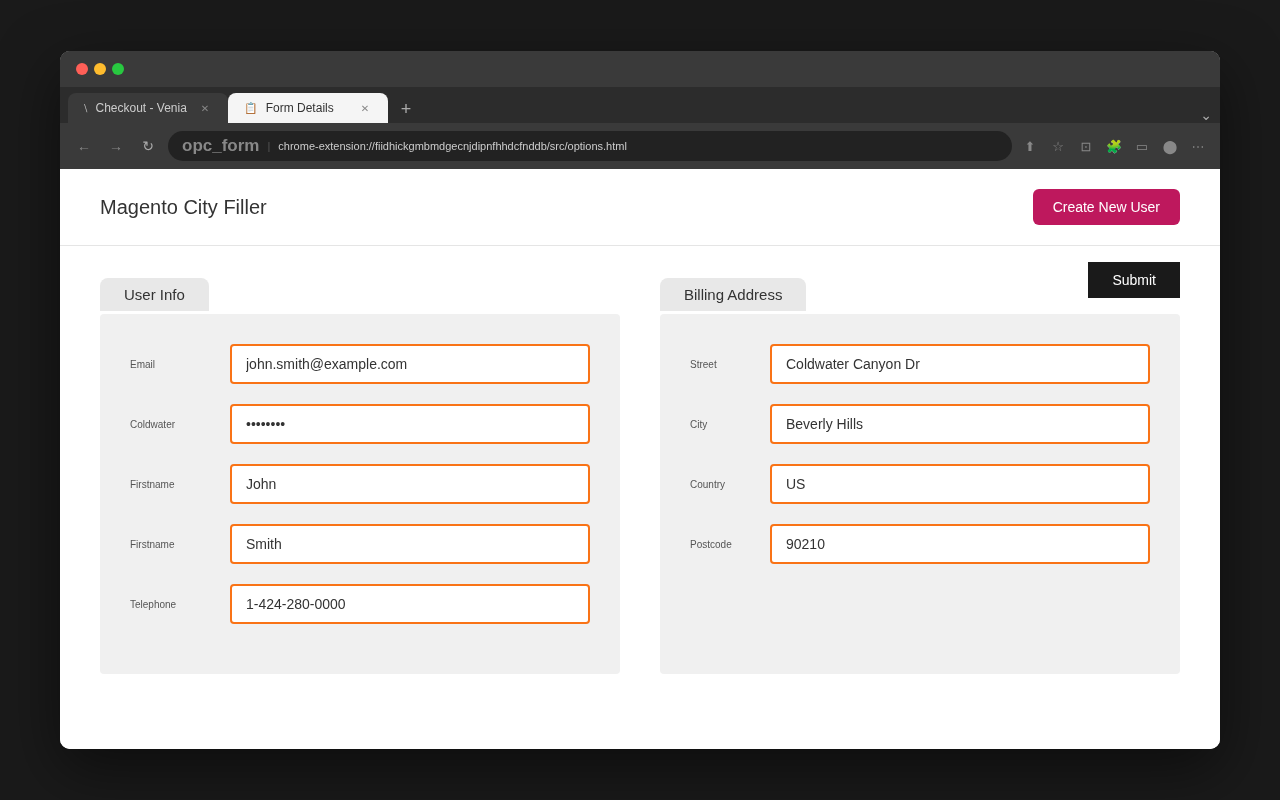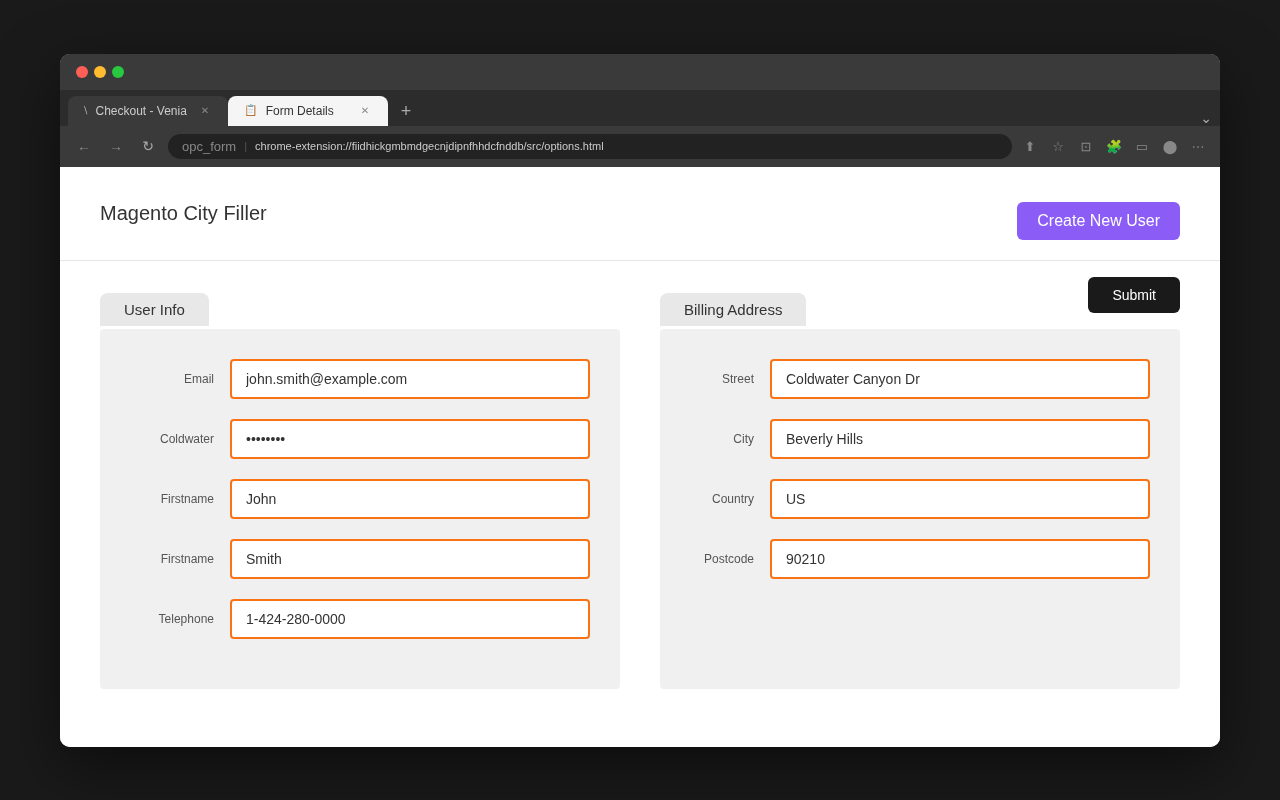--- a/index.html
+++ b/index.html
@@ -146,23 +146,23 @@
       flex: 1;
       background: #222;
       border-radius: 20px;
       padding: 5px 14px;
       display: flex;
       align-items: center;
       gap: 8px;
     }
 
     .address-label {
-      font-size: 13px;
+      font-size: 17px;
       color: #888;
-      font-weight: 400;
+      font-weight: 700;
     }
 
     .address-separator {
       color: #555;
       font-size: 11px;
     }
 
     .address-url {
       font-size: 11px;
       color: #ccc;
@@ -199,42 +199,41 @@
       border-bottom: 1px solid #e5e5e5;
     }
 
     .app-title {
       font-size: 20px;
       font-weight: 500;
       color: #333;
     }
 
     .btn-create-user {
-      background: #8b5cf6;
+      background: #be185d;
       color: #fff;
       border: none;
       border-radius: 6px;
       padding: 10px 20px;
-      font-size: 16px;
+      font-size: 14px;
       font-weight: 500;
       cursor: pointer;
-      margin-top: 15px;
     }
 
     .page-toolbar {
       display: flex;
       justify-content: flex-end;
       padding: 16px 40px;
     }
 
     .btn-submit {
       background: #1a1a1a;
       color: #fff;
       border: none;
-      border-radius: 6px;
+      border-radius: 0;
       padding: 10px 24px;
       font-size: 14px;
       font-weight: 500;
       cursor: pointer;
     }
 
     .forms-container {
       display: flex;
       gap: 40px;
       padding: 0 40px 40px 40px;
@@ -261,24 +260,24 @@
     }
 
     .form-row {
       display: flex;
       align-items: center;
       margin-bottom: 20px;
     }
 
     .form-label {
       width: 100px;
-      font-size: 12px;
+      font-size: 10px;
       color: #555;
-      text-align: right;
-      padding-right: 16px;
+      text-align: left;
+      padding-right: 32px;
       flex-shrink: 0;
     }
 
     .form-input {
       flex: 1;
       background: #ffffff;
       border: 2px solid #f97316;
       border-radius: 4px;
       padding: 10px 14px;
       font-size: 14px;

